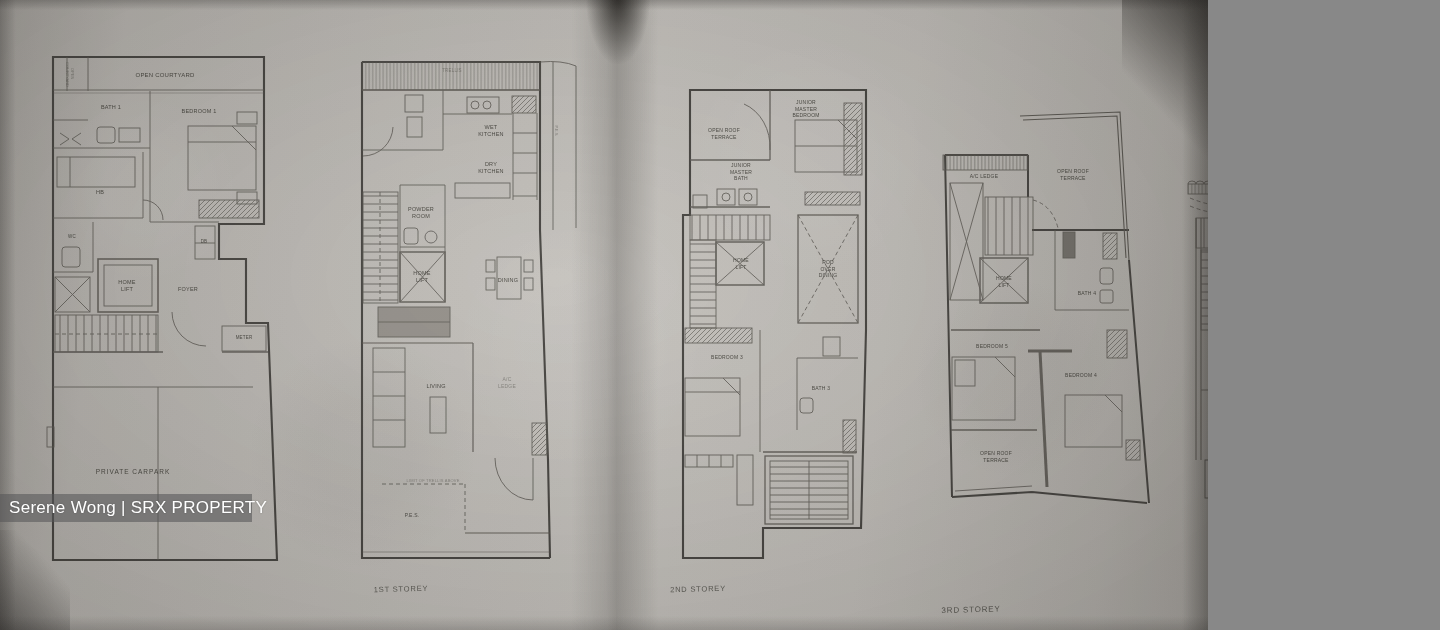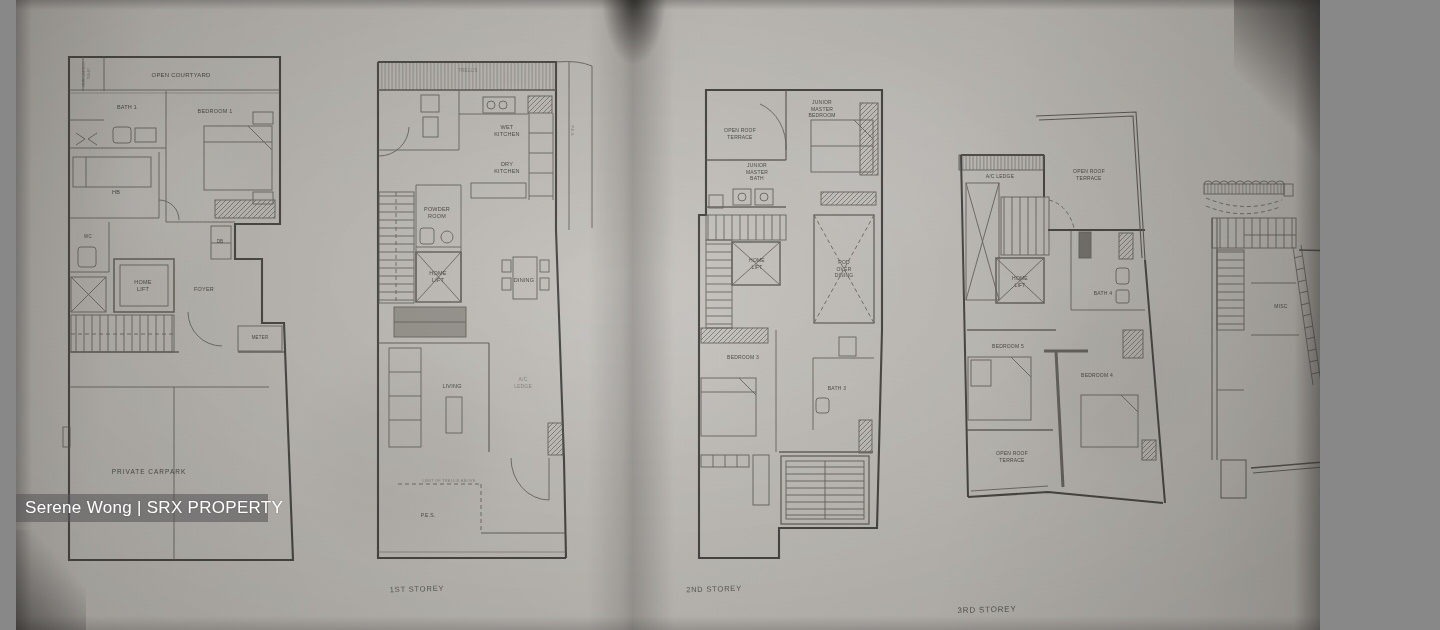--- a/index.html
+++ b/index.html
@@ -1,20 +1,19 @@
 <!DOCTYPE html>
 <html><head>
 <meta charset="utf-8">
 <style>
   html,body{margin:0;padding:0;background:#888;}
   #photo{
-    position:relative;width:1304px;height:630px;overflow:hidden;
+    position:relative;width:1208px;height:630px;overflow:hidden;
     font-family:"Liberation Sans",sans-serif;
     background:linear-gradient(97deg,#a19e99 0%,#b5b2ad 10%,#bfbcb7 36%,#c4c1bc 52%,#c0bdb8 72%,#b1aea9 91%,#a3a09b 100%);
-    margin-left:16px;
   }
   .layer{position:absolute;inset:0;pointer-events:none;}
   .texture{
     background-image:
       radial-gradient(circle at 12% 30%, rgba(255,255,255,.05) 0 40px, transparent 95px),
       radial-gradient(circle at 30% 72%, rgba(90,88,84,.06) 0 50px, transparent 115px),
       radial-gradient(circle at 67% 25%, rgba(255,255,255,.05) 0 55px, transparent 120px),
       radial-gradient(circle at 84% 60%, rgba(90,88,84,.05) 0 45px, transparent 100px),
       radial-gradient(circle at 48% 55%, rgba(255,255,255,.04) 0 60px, transparent 130px);
   }

